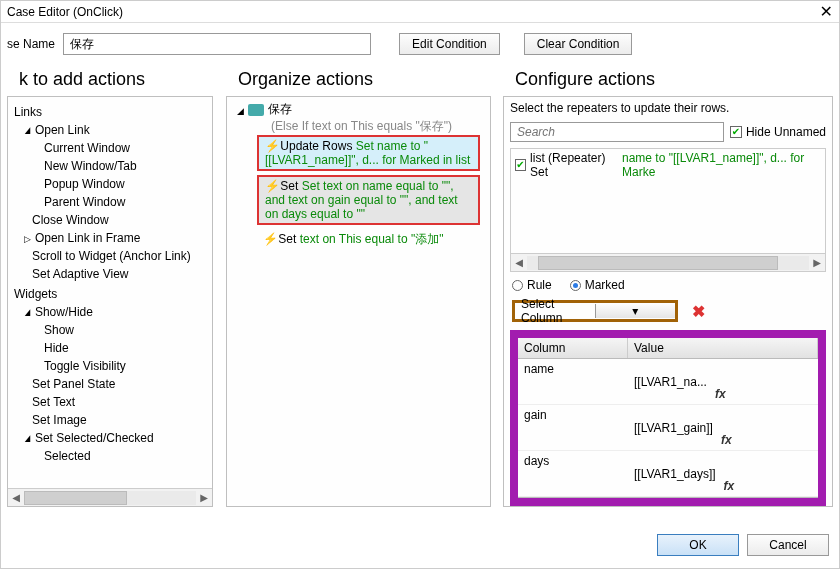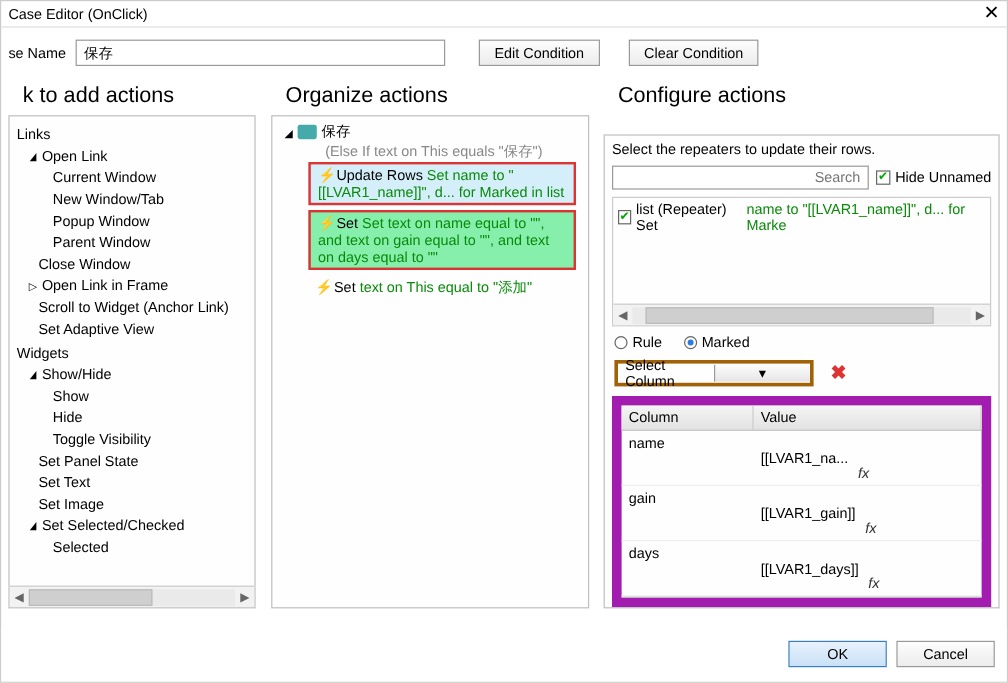--- a/index.html
+++ b/index.html
@@ -55,21 +55,21 @@
     display: flex;
     height: 448px;
   }
   .col {
     display: flex;
     flex-direction: column;
     position: relative;
   }
   .col-left { width: 218px; }
   .col-mid { width: 278px; border-left: 1px solid transparent; }
-  .col-right { flex: 1; min-width: 0; gap: 16px; }
+  .col-right { flex: 1; min-width: 0; }
   .col-header {
     font-size: 18px;
     padding: 4px 18px 6px;
   }
   .panel {
     border: 1px solid #bfbfbf;
     margin: 0 6px 6px 6px;
     flex: 1;
     overflow: hidden;
     background: #fefefe;
@@ -103,42 +103,42 @@
   .org-root .caret::before { content: "◢"; font-size: 9px;}
   .org-icon { width: 16px; height: 12px; background: #4aa; display: inline-block; border-radius: 2px;}
   .thunder { display: inline-block; width: 12px; text-align: center; color: #555;}
   .cond-gray { color: #888; padding-left: 40px;}
   .action-block { margin: 0 6px 4px 26px; padding: 2px 6px; position: relative;}
   .action-sel { background: #d5effa; border: 1px solid #9ccde0;}
   .redbox { border: 2px solid #d33 !important; }
   .green { color: #0a8a0a; }
   .rhead { padding: 4px 6px; border-bottom: 1px solid transparent; }
   .rsearchrow { display: flex; gap: 6px; align-items: center; padding: 2px 6px 6px; }
-  .rsearchrow input { flex: 1; height: 20px; border: 1px solid #999; padding: 2px 6px; font-size: 12px; color: #4c1d95; text-align: right; }
+  .rsearchrow input { flex: 1; height: 20px; border: 1px solid #999; padding: 2px 6px; font-size: 12px; font-style: italic; color: #4c1d95; }
   .chk { display: inline-flex; gap: 4px; align-items: center; }
   .rep-list { border: 1px solid #ccc; margin: 0 6px; height: 129px; overflow: hidden; position: relative;}
   .rep-row { padding: 2px 4px; display: flex; align-items: center; gap: 4px;}
   .rep-row span.green { color: #0a8a0a;}
   .radio-row { padding: 6px 8px; display: flex; gap: 18px; align-items: center;}
   .radio { display: inline-flex; align-items: center; gap: 4px;}
   .radio .dot { width: 11px; height: 11px; border: 1px solid #666; border-radius: 50%; display: inline-flex; align-items: center; justify-content: center;}
   .radio .dot.sel::after { content: ""; width: 5px; height: 5px; background: #2c7be5; border-radius: 50%;}
   .selcol-row { padding: 2px 8px 8px; display: flex; align-items: center; gap: 14px;}
   .combo { display: inline-flex; align-items: center; border: 3px solid #a16207; height: 22px; width: 166px;}
   .combo span { flex:1; padding: 0 6px;}
   .combo .dd { width: 18px; border-left: 1px solid #999; text-align: center; background: linear-gradient(#fdfdfd,#e5e5e5);}
   .xred { color: #d33; font-weight: bold; font-size: 16px; cursor: pointer;}
   .tbl { margin: 0 6px; border: 1px solid #bbb;}
   .tbl .hdr { display: flex; background: linear-gradient(#f5f5f5,#e2e2e2); border-bottom: 1px solid #bbb; font-size: 12px;}
   .tbl .hdr div { padding: 3px 6px; border-right: 1px solid #ccc;}
   .tbl .row { display: flex; border-bottom: 1px solid #eee;}
   .tbl .row div { padding: 3px 6px;}
   .c1 { width: 110px;}
   .c2 { flex: 1; display: flex; align-items: center; gap: 4px;}
-  .fx { font-style: italic; font-weight: normal; color: #333; margin-left: 4px; margin-top: 25px;}
+  .fx { font-style: italic; font-weight: bold; color: #333; margin-left: 4px; margin-top: 25px;}
   .redwrap { border: 8px solid #a21caf; margin: 0 6px;}
   .redwrap .tbl { margin: 0; border-left: 0; border-right: 0; border-top: 0;}
   
   .bottombar {
     position: absolute;
     bottom: 0; right: 0;
     padding: 10px 10px 12px;
     display: flex;
     gap: 8px;
     background: #fff;
@@ -212,21 +212,21 @@
           <span class="org-icon"></span>
           <span>保存</span>
         </div>
         <div class="cond-gray">(Else If text on This equals "保存")</div>
 
         <div class="action-block action-sel redbox">
           <span class="thunder">⚡</span>
           <span>Update Rows </span><span class="green">Set name to "[[LVAR1_name]]", d... for Marked in list</span>
         </div>
 
-        <div class="action-block redbox" style="background:#86efac;">
+        <div class="action-block redbox" style="background:#e5e5e5;">
           <span class="thunder">⚡</span>
           <span style="color:#000">Set </span><span class="green">Set text on name equal to "", and text on gain equal to "", and text on days equal to ""</span>
         </div>
 
         <div class="action-block">
           <span class="thunder">⚡</span>
           <span>Set </span><span class="green">text on This equal to "添加"</span>
         </div>
       </div>
     </div>

